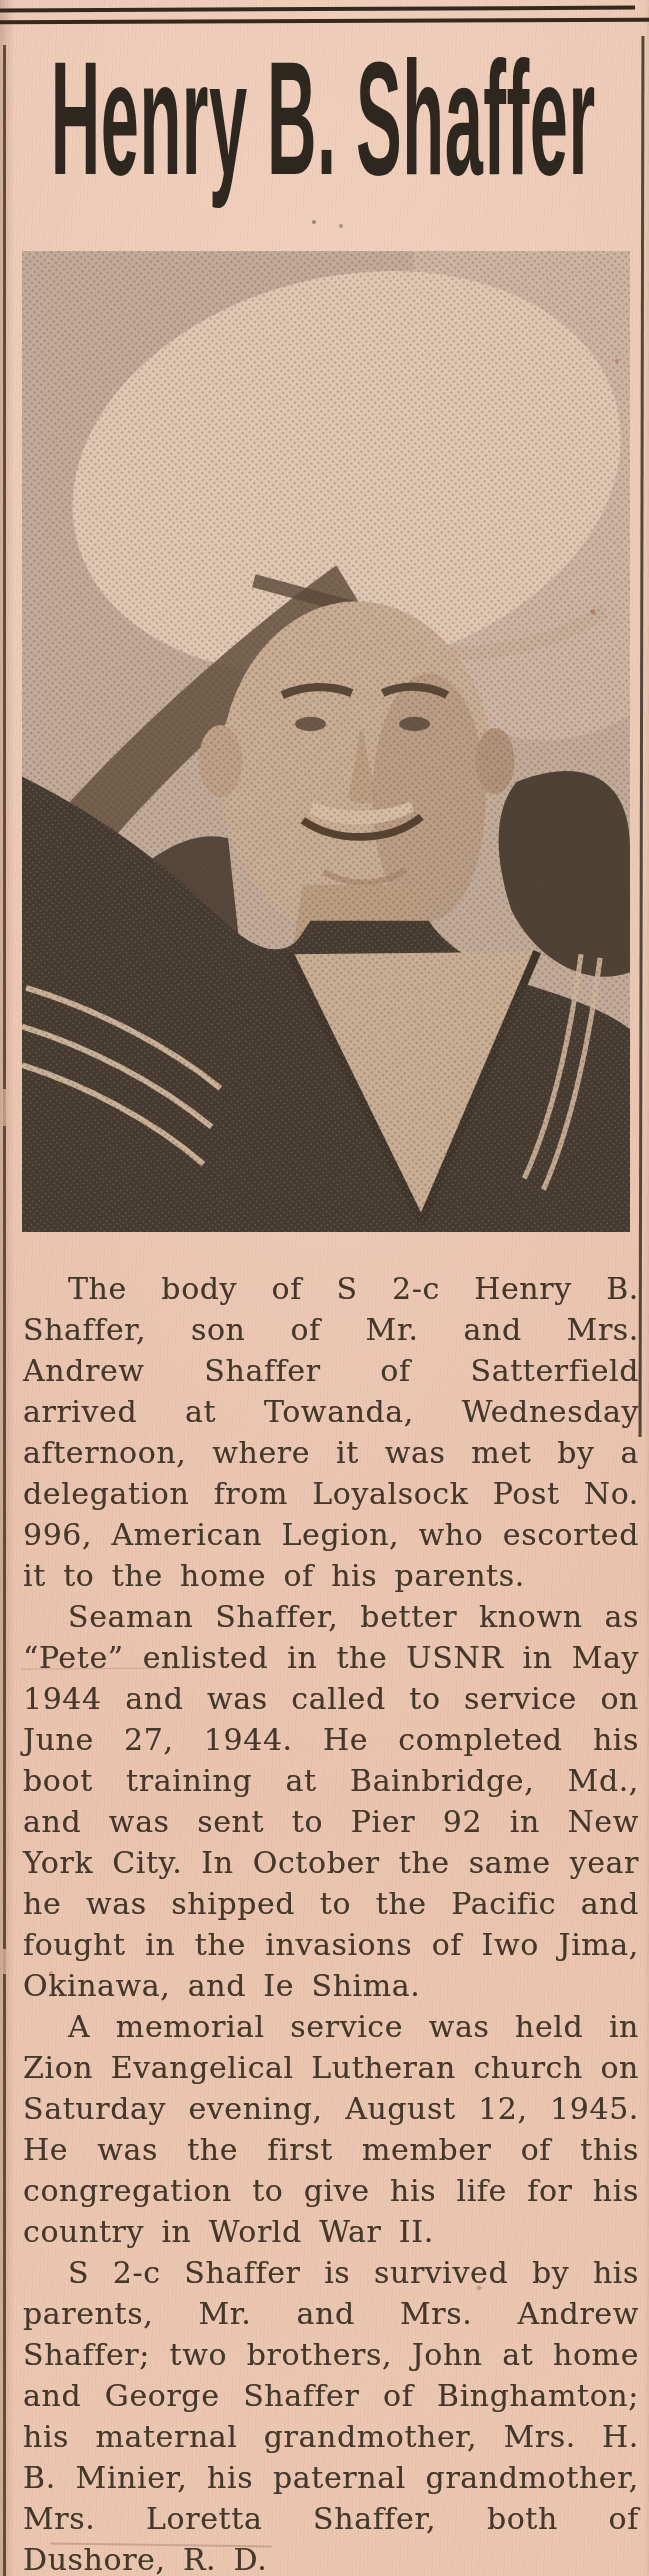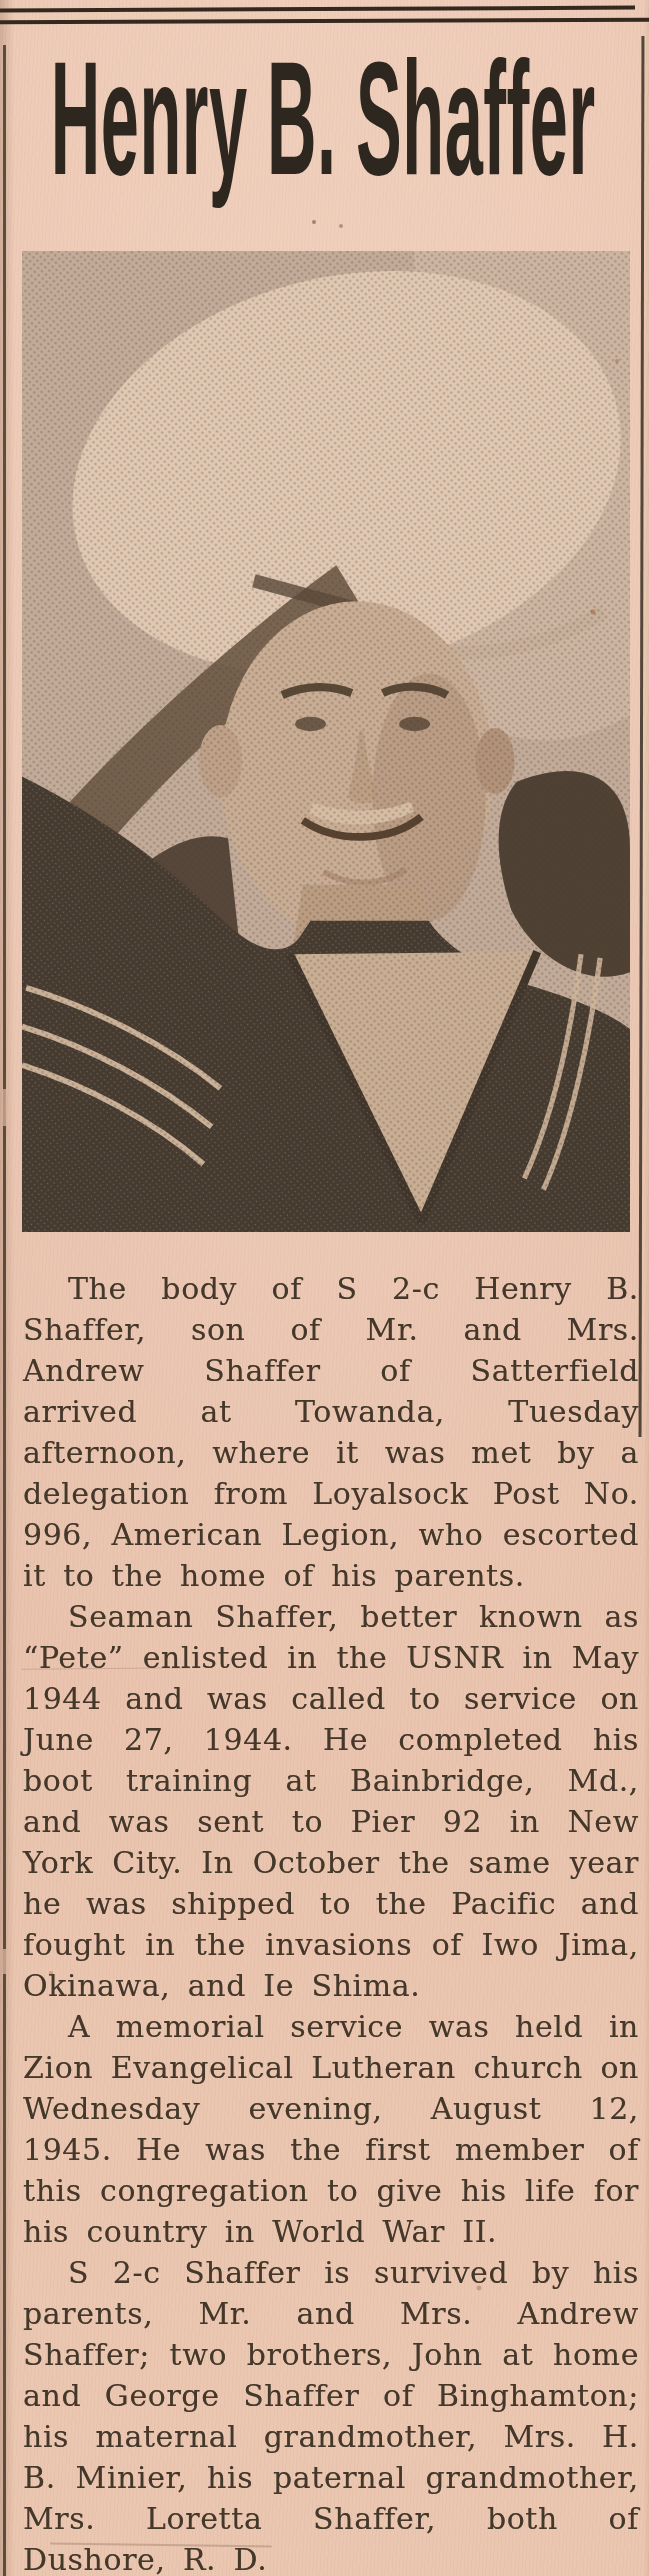--- a/index.html
+++ b/index.html
@@ -97,23 +97,23 @@
     </g>
     <g stroke="#cfb49b" stroke-width="10" fill="none" opacity="0.9">
       <path d="M1085,1365 C1065,1520 1030,1680 975,1800"></path>
       <path d="M1122,1372 C1102,1530 1066,1700 1012,1822"></path>
     </g>
     <rect width="1180" height="1904" fill="url(#dots)" opacity="0.26"></rect>
     <path d="M0,1904 L0,1020 C120,1080 260,1170 380,1290 C470,1380 520,1360 540,1330 L560,1300 L790,1300 C820,1350 900,1400 1000,1430 C1080,1455 1140,1480 1180,1510 L1180,1904 Z" fill="url(#lightdots)" opacity="0.35"></path>
   </svg>
 
   <div id="article">
-    <p>The body of S 2-c Henry B. Shaffer, son of Mr. and Mrs. Andrew Shaffer of Satterfield arrived at Towanda, Tuesday afternoon, where it was met by a delegation from Loyalsock Post No. 996, American Legion, who escorted it to the home of his parents.</p>
+    <p>The body of S 2-c Henry B. Shaffer, son of Mr. and Mrs. Andrew Shaffer of Satterfield arrived at Towanda, Wednesday afternoon, where it was met by a delegation from Loyalsock Post No. 996, American Legion, who escorted it to the home of his parents.</p>
     <p>Seaman Shaffer, better known as “Pete” enlisted in the USNR in May 1944 and was called to service on June 27, 1944. He completed his boot training at Bainbridge, Md., and was sent to Pier 92 in New York City. In October the same year he was shipped to the Pacific and fought in the invasions of Iwo Jima, Okinawa, and Ie Shima.</p>
-    <p>A memorial service was held in Zion Evangelical Lutheran church on Wednesday evening, August 12, 1945. He was the first member of this congregation to give his life for his country in World War II.</p>
+    <p>A memorial service was held in Zion Evangelical Lutheran church on Saturday evening, August 12, 1945. He was the first member of this congregation to give his life for his country in World War II.</p>
     <p>S 2-c Shaffer is survived by his parents, Mr. and Mrs. Andrew Shaffer; two brothers, John at home and George Shaffer of Binghamton; his maternal grandmother, Mrs. H. B. Minier, his paternal grandmother, Mrs. Loretta Shaffer, both of Dushore, R. D.</p>
 
   </div>
 
   <div id="specks"></div>
   <div id="crease-1" class="crease"></div>
   <div id="crease-2" class="crease"></div>
 
 </div>
 

